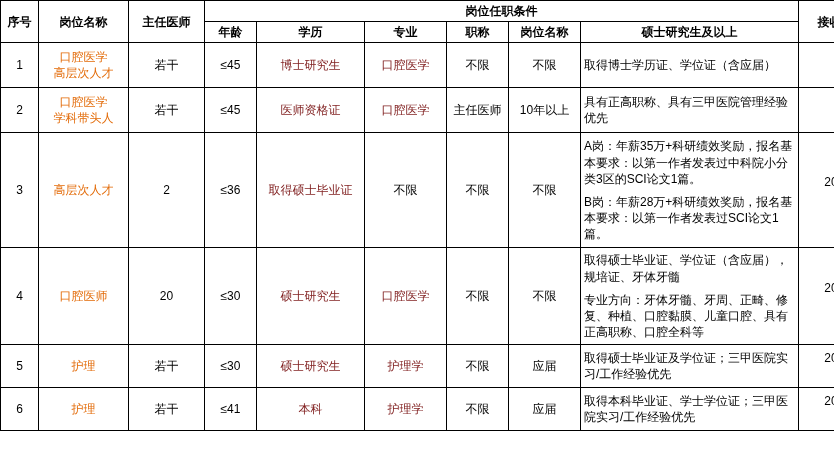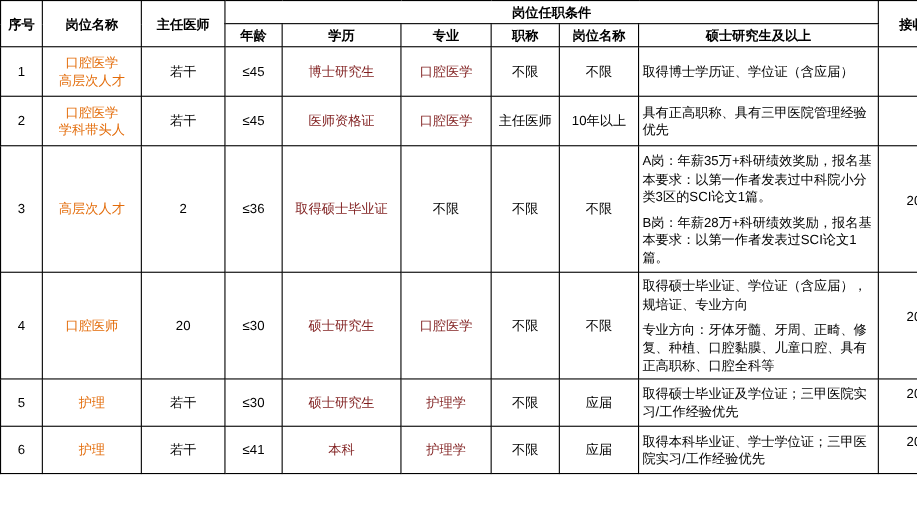--- a/index.html
+++ b/index.html
@@ -141,21 +141,21 @@
       <td class="c-center orange">
         <div>口腔医师</div>
       </td>
       <td class="c-center">20</td>
       <td class="c-center">≤30</td>
       <td class="c-center blue">硕士研究生</td>
       <td class="c-center blue">口腔医学</td>
       <td class="c-center">不限</td>
       <td class="c-center">不限</td>
       <td class="c-left cell-pad">
-        <p class="para">取得硕士毕业证、学位证（含应届），规培证、专业方向</p>
+        <p class="para">取得硕士毕业证、学位证（含应届），规培证、牙体牙髓</p>
         <p class="para">专业方向：牙体牙髓、牙周、正畸、修复、种植、口腔黏膜、儿童口腔、具有正高职称、口腔全科等</p>
       </td>
       <td class="c-center">
         <div>2024年5月30日</div>
         <div>（录满即止）</div>
       </td>
     </tr>
 
     <tr class="rowh-5">
       <td class="c-center">5</td>

